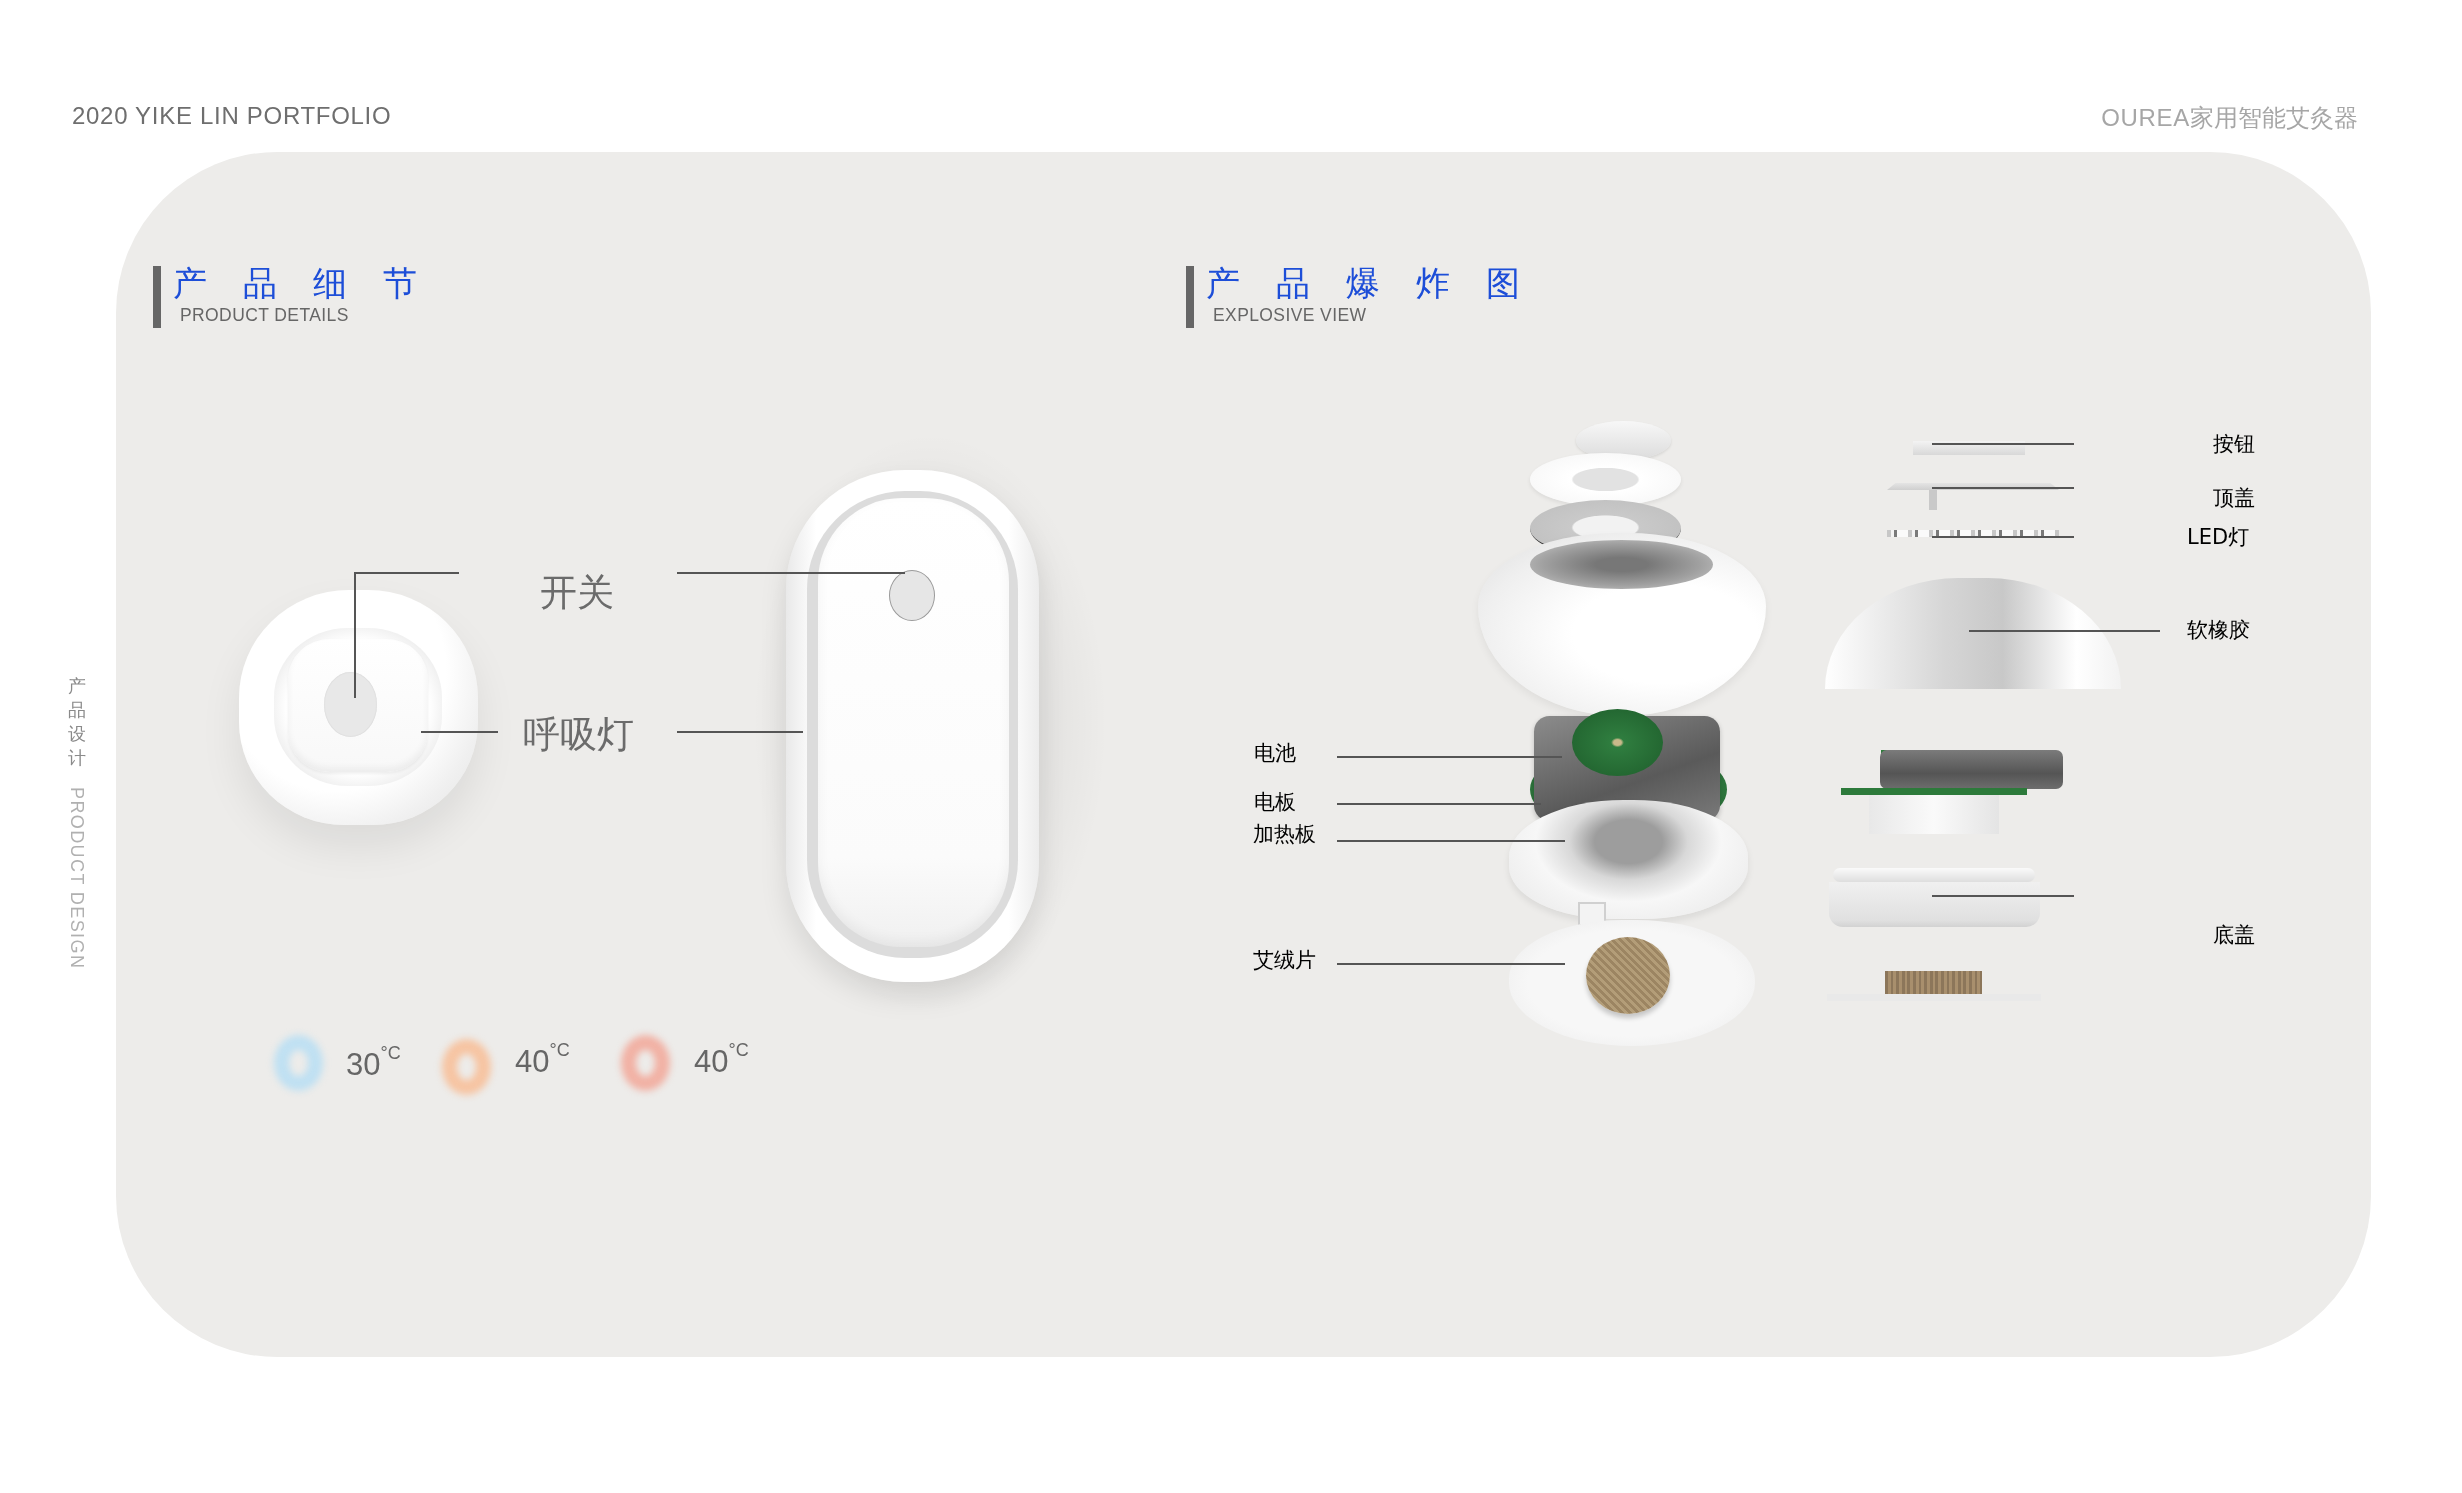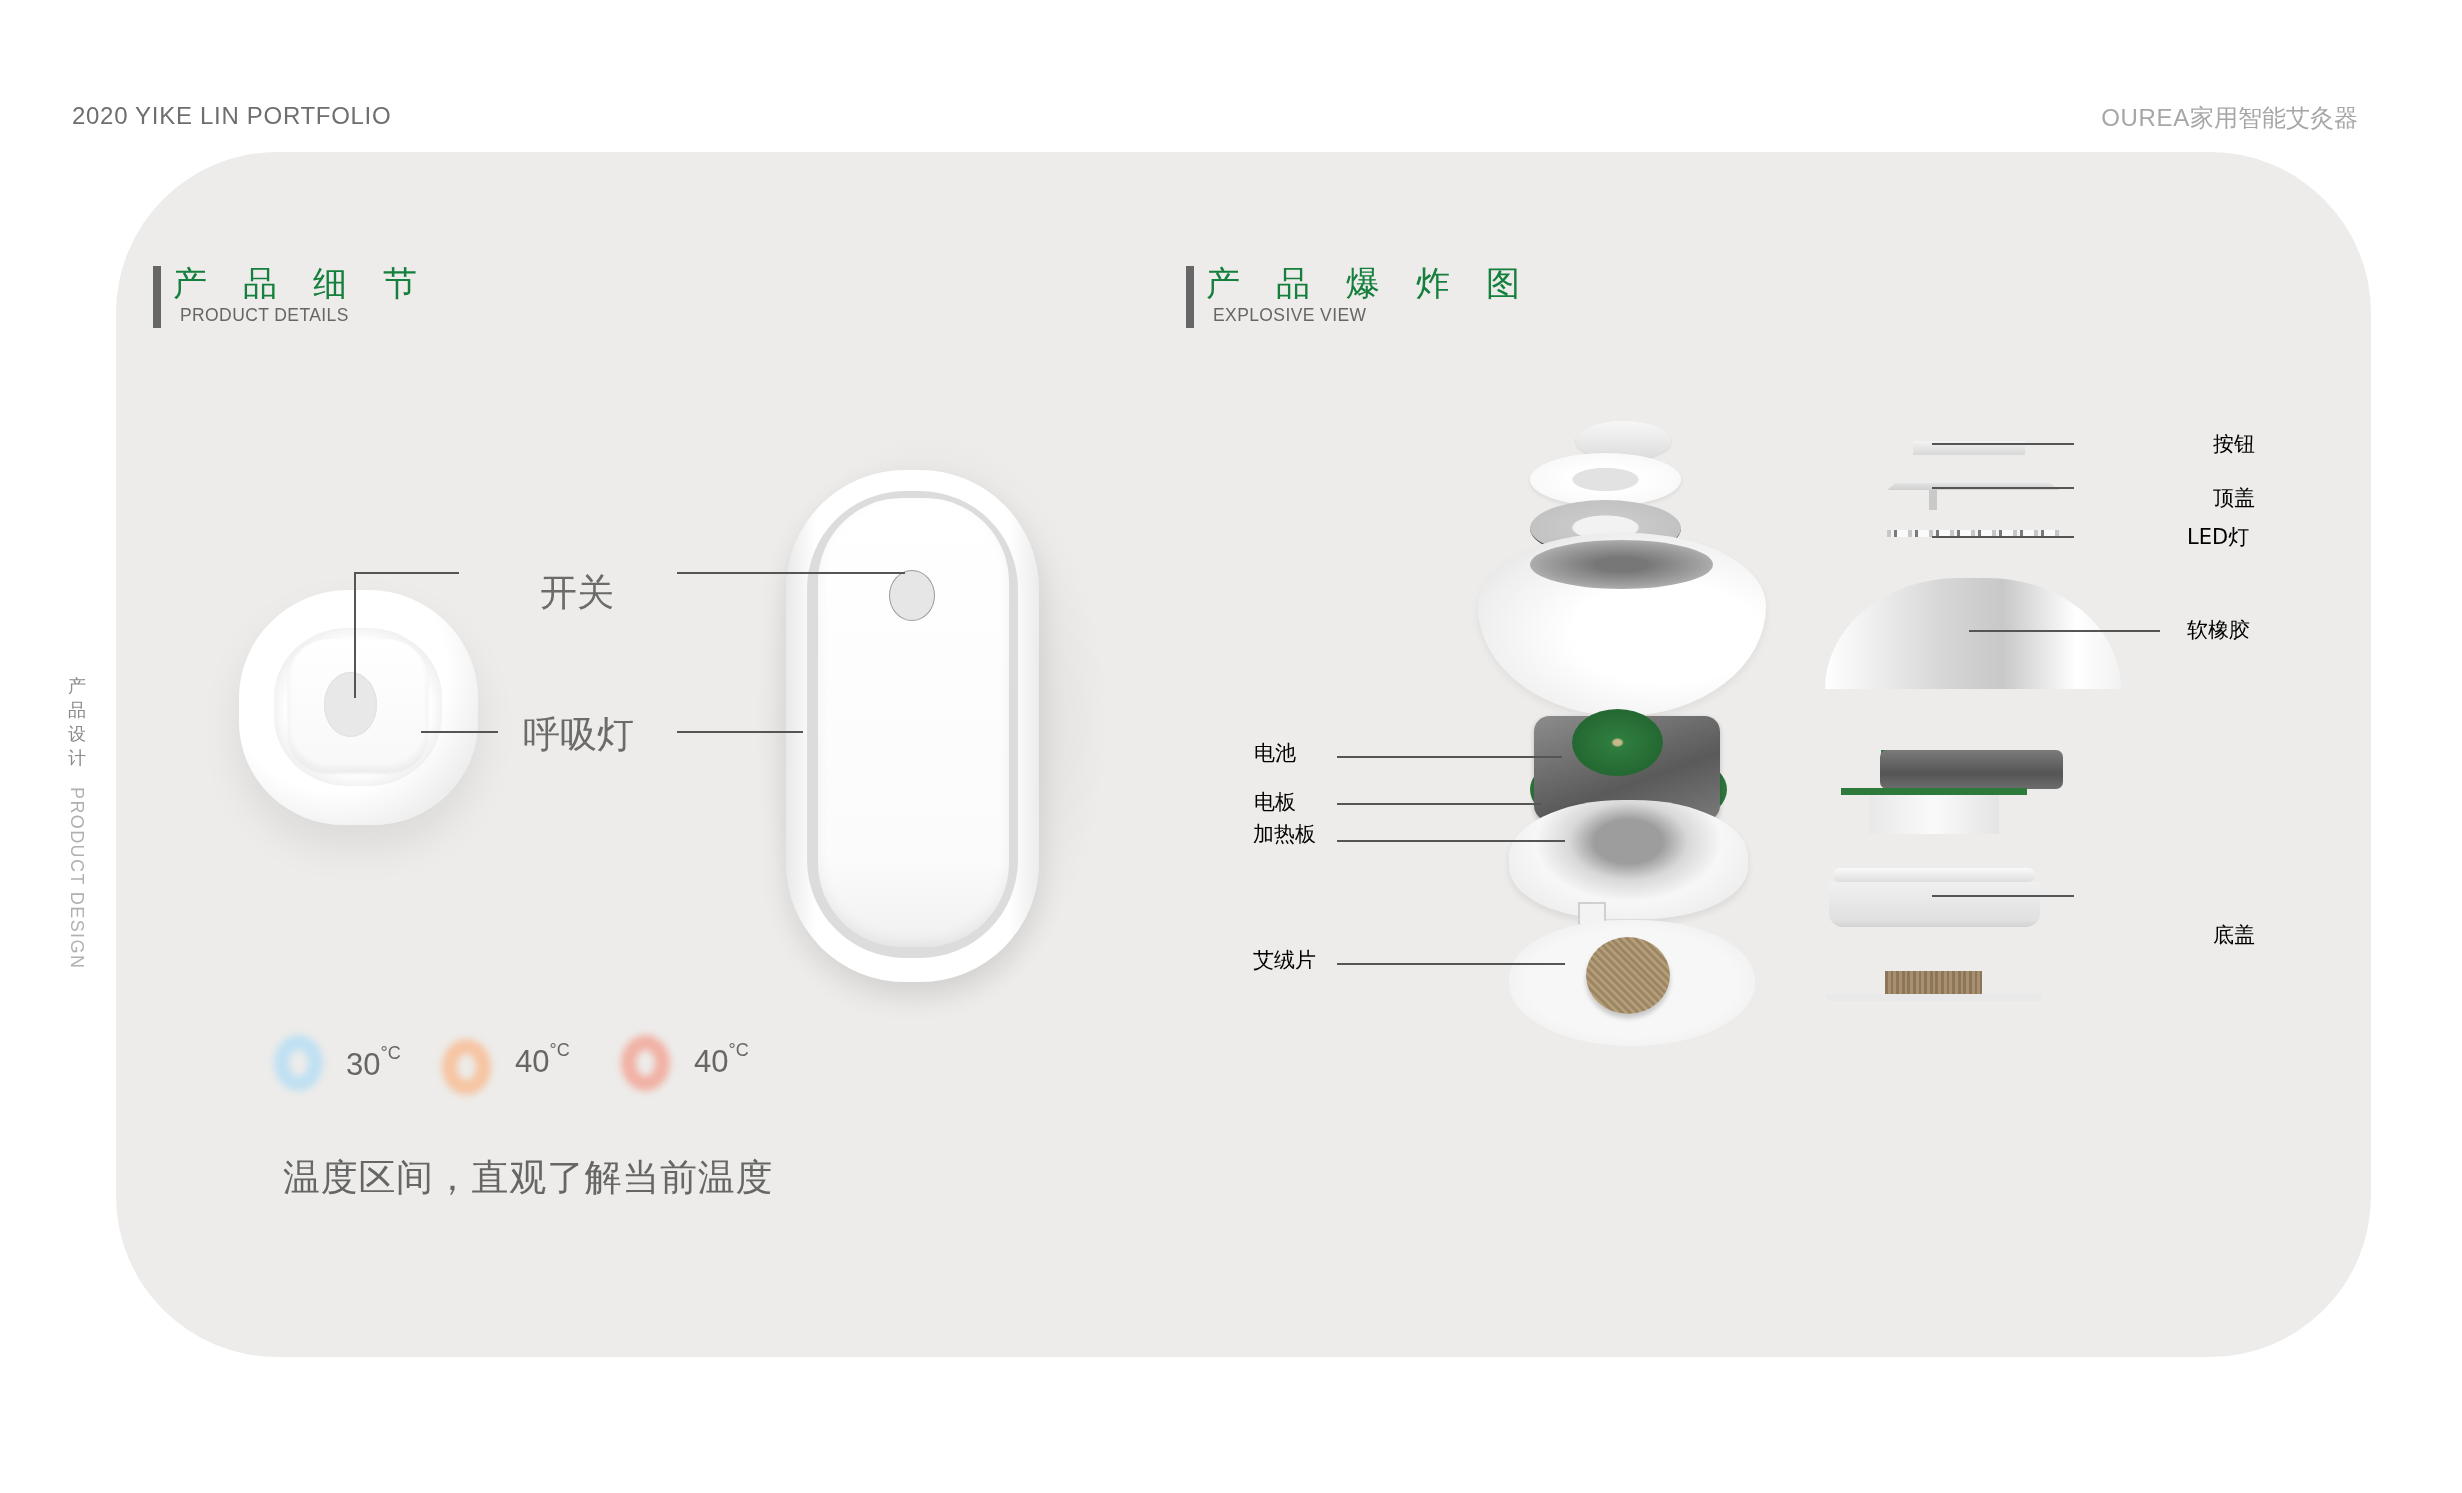--- a/index.html
+++ b/index.html
@@ -26,21 +26,21 @@
   .side-vertical .cn { display:block; }
   .side-vertical .en {
     display:block; writing-mode:vertical-rl; margin:17px auto 0; letter-spacing:1.4px;
     color:#b0b0b0; font-family:"Liberation Sans", sans-serif;
   }
   .panel {
     left:116px; top:152px; width:2255px; height:1205px;
     background:#edecea; border-radius:161px;
   }
   .section-bar { width:8.4px; height:62px; background:#666666; }
-  .section-title-cn { font-size:34px; letter-spacing:12.6px; color:#15803d; }
+  .section-title-cn { font-size:34px; letter-spacing:12.6px; color:#1d4ed8; }
   .section-title-en { font-size:17.5px; color:#666666; letter-spacing:0.4px; font-family:"Liberation Sans", sans-serif; }
 
   
   .dev-small-outer {
     left:239px; top:590px; width:239px; height:235px; border-radius:46% 46% 44% 44%;
     background:radial-gradient(ellipse at 40% 35%, #ffffff 55%, #f0f0f0 75%, #e2e2e2 100%);
     box-shadow: 0 21px 42px rgba(0,0,0,0.08);
   }
   .dev-small-ring {
     left:274px; top:628px; width:168px; height:158px; border-radius:44%;
@@ -146,21 +146,20 @@
 <div class="abs temp-ring" style="left:274px; top:1035px; border-color:#bfe0f2;"></div>
 <div class="abs temp-label" style="left:346px; top:1047px;"><span>30</span><sup>°C</sup></div>
 
 <div class="abs temp-ring" style="left:442px; top:1039px; border-color:#f6c4a2;"></div>
 <div class="abs temp-label" style="left:515px; top:1044px;"><span>40</span><sup>°C</sup></div>
 
 <div class="abs temp-ring" style="left:621px; top:1035px; border-color:#f1b1a4;"></div>
 <div class="abs temp-label" style="left:694px; top:1044px;"><span>40</span><sup>°C</sup></div>
 
 <div class="abs desc" style="left:283px; top:1155px;">
-  <div>温度区间，直观了解当前温度</div>
 </div>
 
 <div class="part" style="left:1576px; top:421px; width:95px; height:39px; border-radius:50%; background:linear-gradient(180deg,#f7f7f7,#dcdcdc); box-shadow:0 1.4px 2.8px rgba(0,0,0,0.1);"></div>
 
 <div class="part" style="left:1530px; top:453px; width:151px; height:53px; border-radius:50%; background:radial-gradient(ellipse at center,#e2e2e2 30%,#ffffff 32%,#f4f4f4 100%); box-shadow:0 2.1px 4.2px rgba(0,0,0,0.08);"></div>
 
 <div class="part" style="left:1530px; top:500px; width:151px; height:55px; border-radius:50%; background:radial-gradient(ellipse at center,#f2f2f2 30%,#c9c9c9 32%,#bdbdbd 100%); border-bottom:2.8px solid #2b2b2b;"></div>
 
 <div class="part" style="left:1478px; top:533px; width:288px; height:183px; border-radius:48% 48% 50% 50% / 40% 40% 60% 60%; background:radial-gradient(ellipse at 65% 55%,#ffffff 35%,#efefef 70%,#dcdcdc 100%); box-shadow:0 4.2px 8.4px rgba(0,0,0,0.06);"></div>
 <div class="part" style="left:1530px; top:540px; width:183px; height:49px; border-radius:50%; background:radial-gradient(ellipse at center,#777 20%,#a0a0a0 60%,#d2d2d2 100%);"></div>

